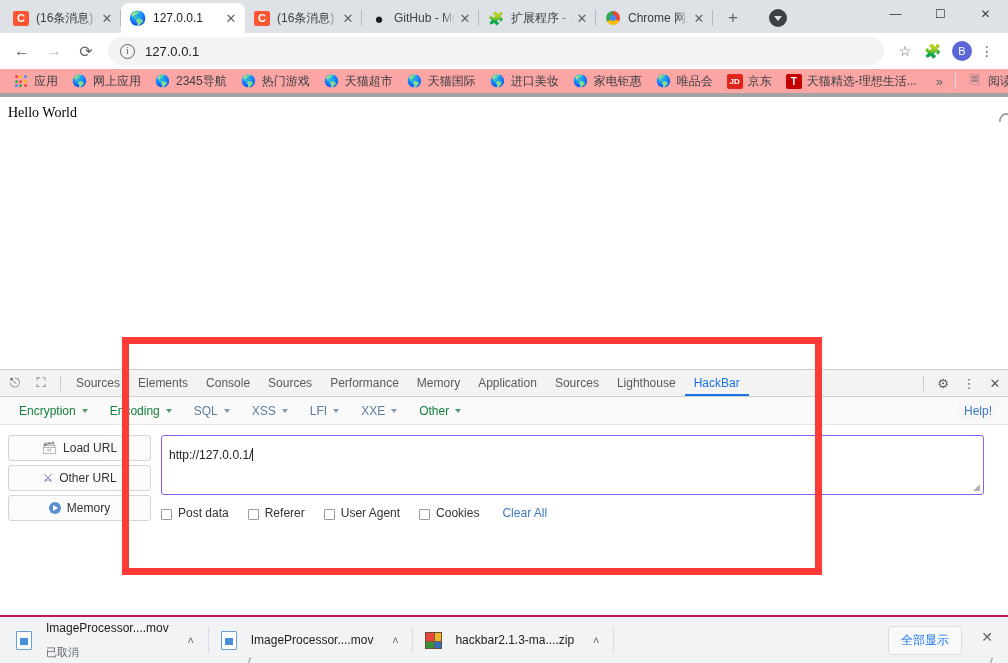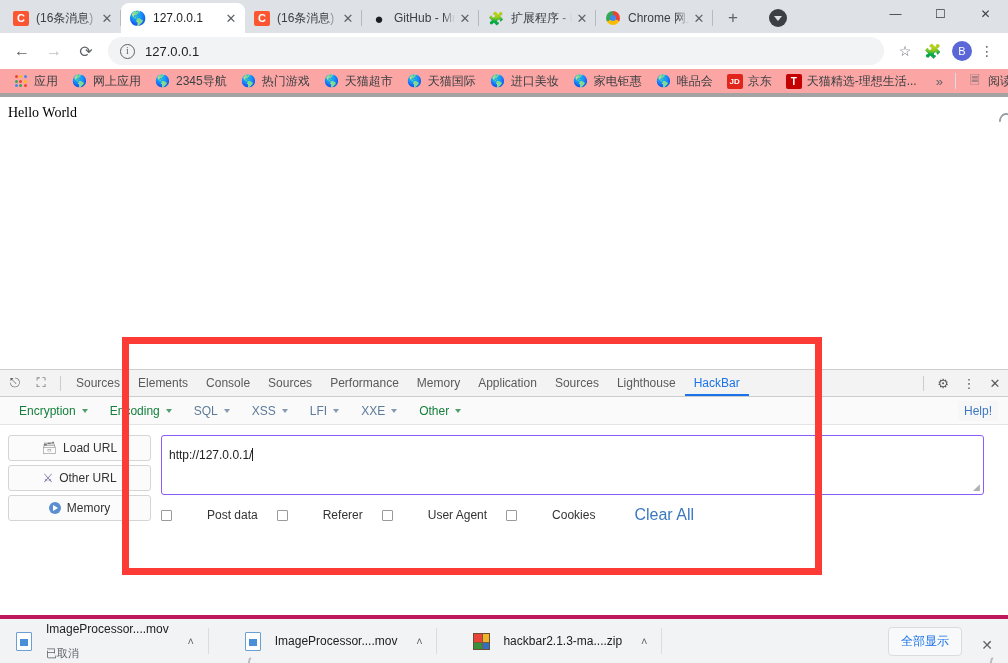--- a/index.html
+++ b/index.html
@@ -275,42 +275,42 @@
     background: #222; vertical-align: -2px;
   }
   .ta-grip {
     position: absolute; right: 3px; bottom: 2px;
     color: #b0b0b0; font-size: 9px; line-height: 1;
   }
   .hb-checks {
     display: flex; align-items: center; margin-top: 11px;
     font-size: 12px; color: #333;
   }
-  .chk { display: flex; align-items: center; margin-right: 19px; white-space: nowrap; gap: 29px; }
+  .chk { display: flex; align-items: flex-end; margin-right: 19px; white-space: nowrap; }
   .chkbox {
     width: 11px; height: 11px; border: 1px solid #9a9a9a;
     border-radius: 1px; background: #fff; margin-right: 6px;
     flex: 0 0 11px;
   }
-  .hb-clear { color: #3b78c3; font-size: 16px; margin-left: 20px; }
+  .hb-clear { color: #3b78c3; font-size: 12px; margin-left: 4px; }
 
   
   .annot {
     position: absolute; left: 122px; top: 337px;
     width: 700px; height: 238px;
     border: 7px solid #fc3b37;
     pointer-events: none; z-index: 50;
   }
 
   
   .shelf {
     position: absolute; left: 0; bottom: 0;
     width: 1008px; height: 48px;
-    background: #f1f3f4; border-top: 4px solid #be185d;
-    display: flex; align-items: center; padding: 0 4px; gap: 24px;
+    background: #f1f3f4; border-top: 2px solid #be185d;
+    display: flex; align-items: center; padding: 0 4px;
   }
   .dl {
     display: flex; align-items: center; height: 40px;
     padding: 0 10px; flex: 0 0 auto; position: relative;
   }
   .dl::after {
     content: ""; position: absolute; right: 0; top: 7px;
     width: 1px; height: 26px; background: #d9dce0;
   }
   .dl-ico {
@@ -336,21 +336,21 @@
       #7a5a3a;
     border: 1px solid #6b4f33;
   }
   .dl-meta { display: flex; flex-direction: column; justify-content: center; }
   .dl-name { font-size: 12px; color: #202124; white-space: nowrap; }
   .dl-status { font-size: 11px; color: #5f6368; margin-top: 10px; }
   .dl-chev {
     margin-left: 14px; color: #5f6368; font-size: 11px;
     width: 16px; display: flex; justify-content: center; flex: 0 0 16px;
   }
-  .shelf-right { margin-left: auto; display: flex; align-items: flex-end; padding-right: 6px; }
+  .shelf-right { margin-left: auto; display: flex; align-items: flex-start; padding-right: 6px; }
   .showall {
     color: #1a73e8; font-size: 12px; padding: 5px 12px;
     border: 1px solid #dadce0; border-radius: 4px; background: #f8f9fa;
     white-space: nowrap;
   }
   .shelf-close {
     margin-left: 14px; color: #5f6368; font-size: 14px;
     width: 22px; height: 22px; display: flex;
     align-items: center; justify-content: center;
   }

